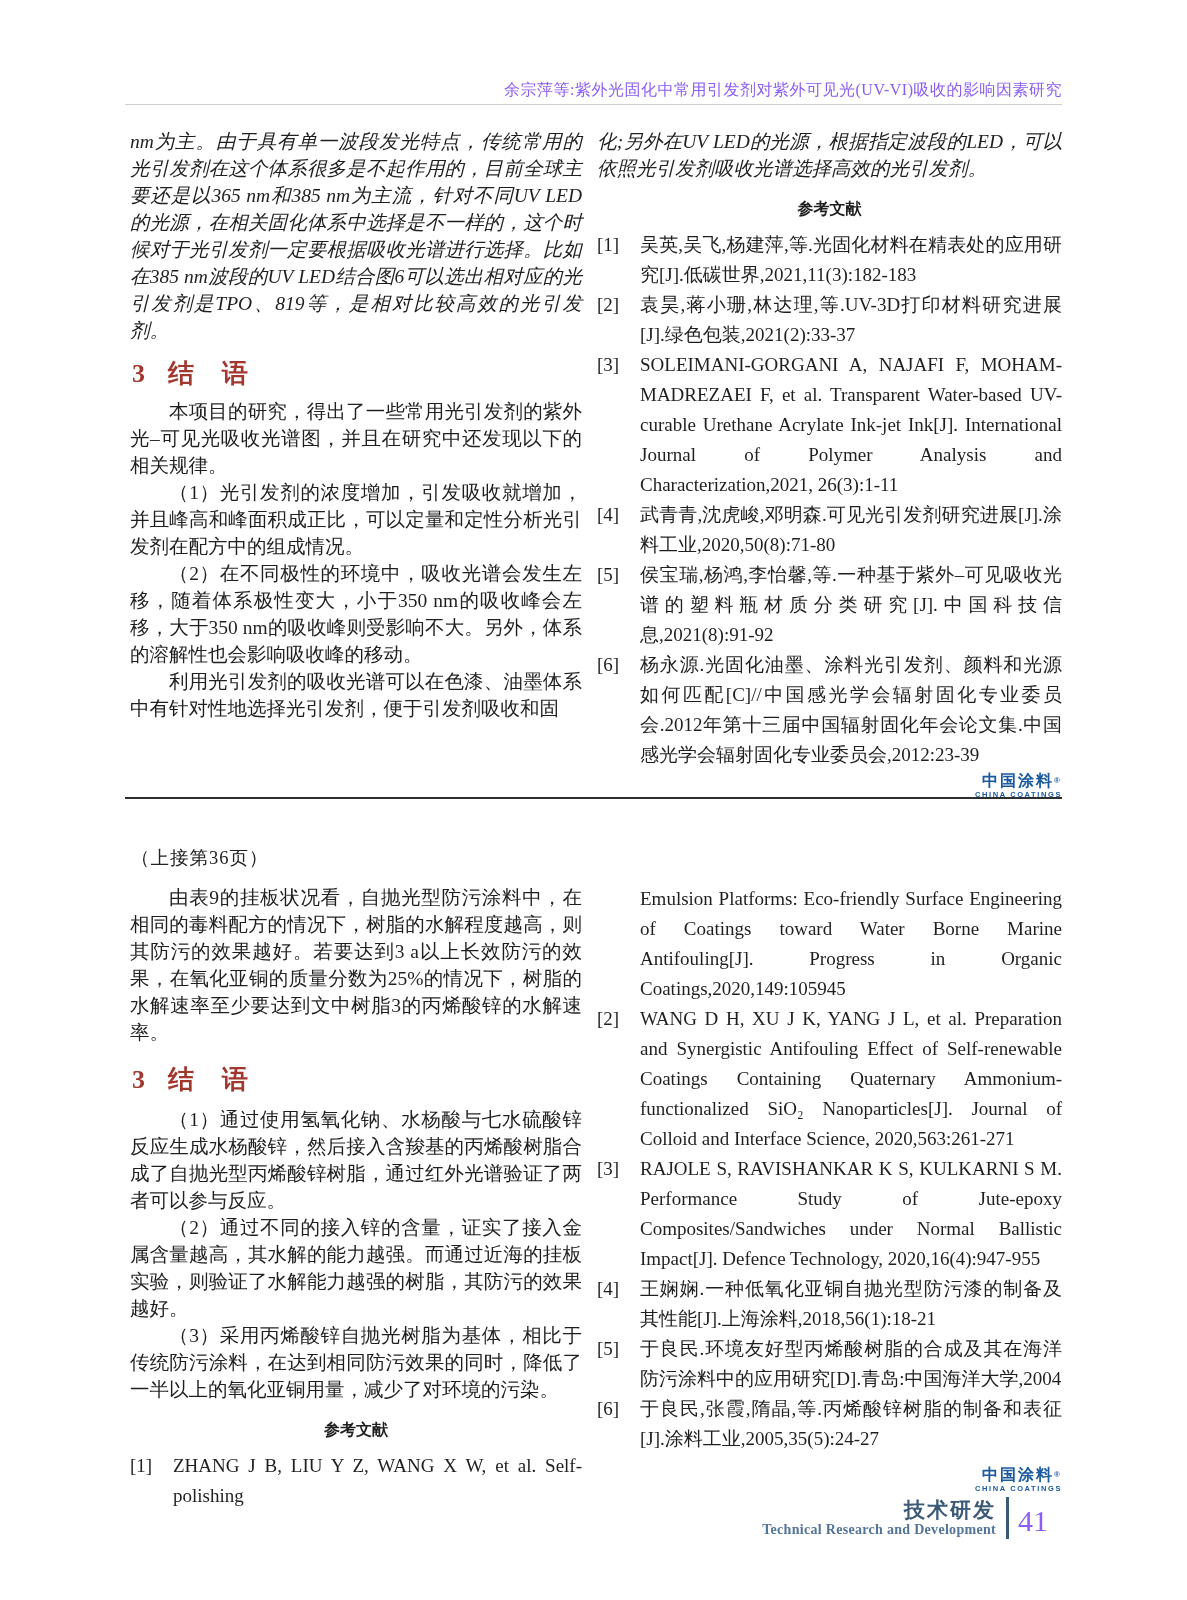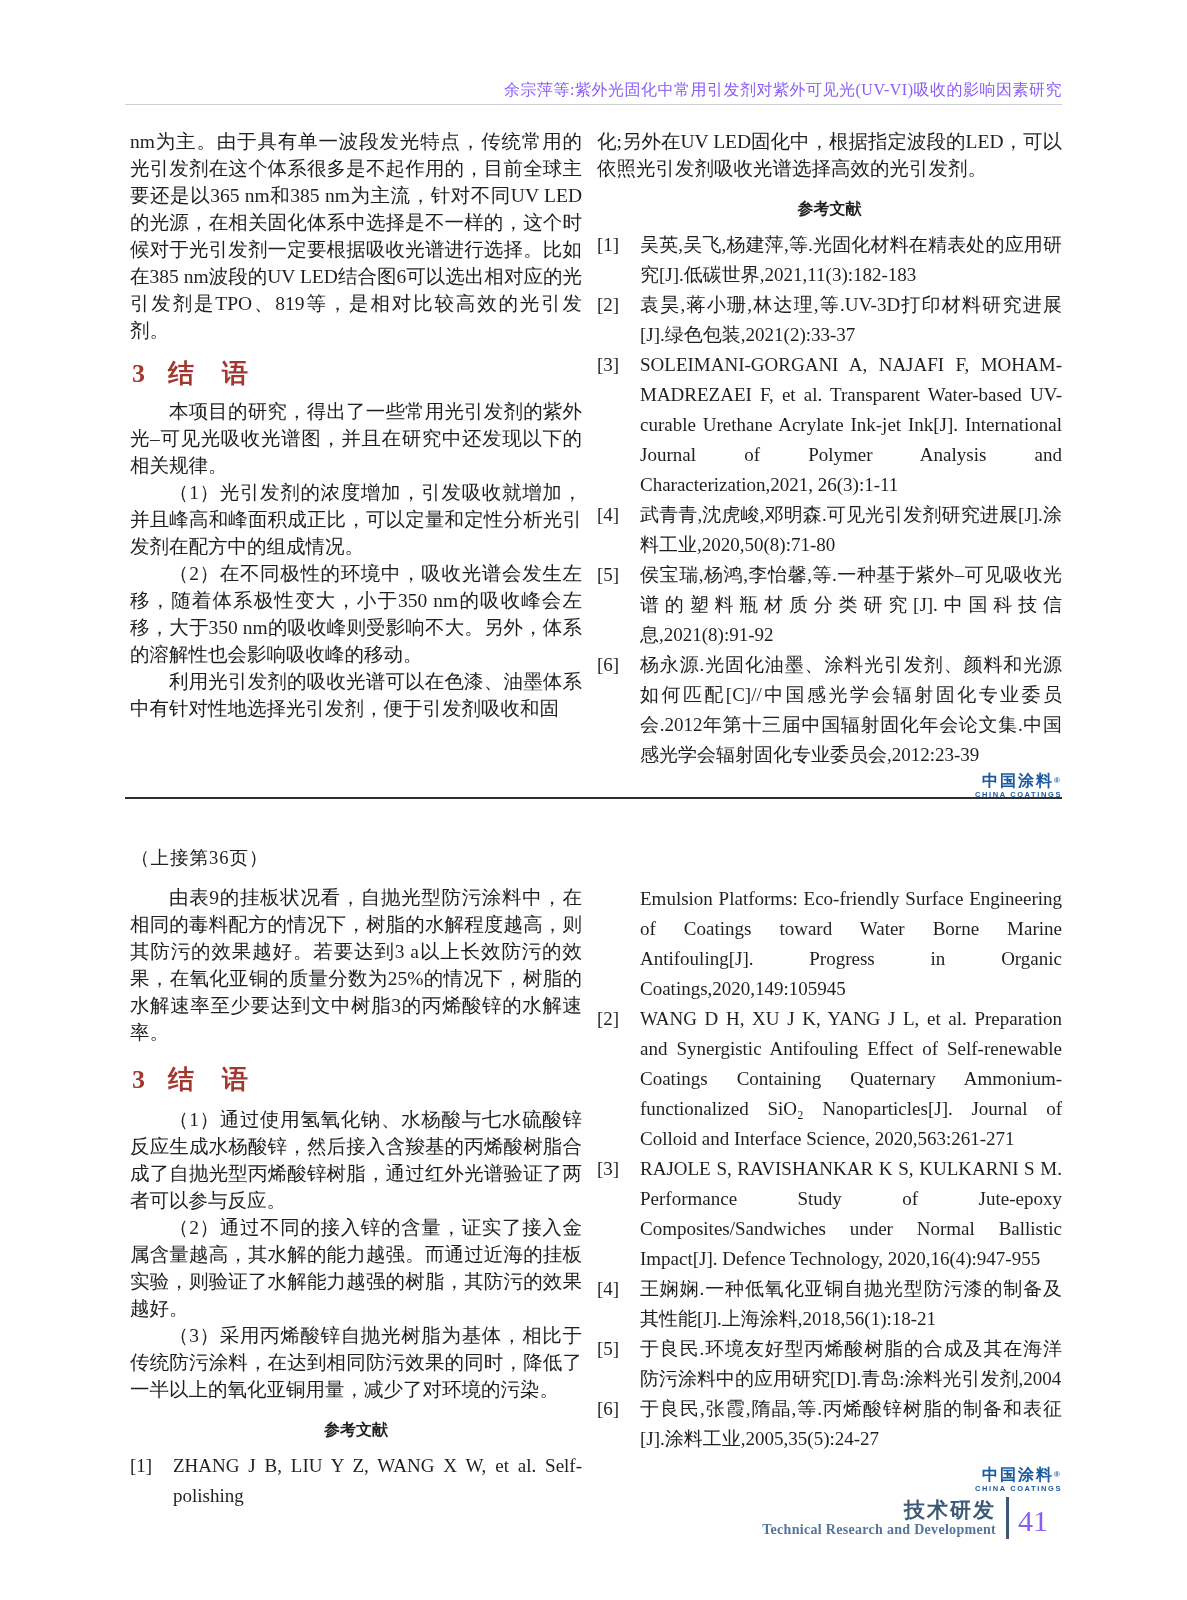--- a/index.html
+++ b/index.html
@@ -14,21 +14,21 @@
   }
   .head-rule { position:absolute; top:104px; left:125px; width:937px; border-top:1px solid #ccd1d6; }
 
   .col { position:absolute; }
   .a1-left  { top:128px; left:130px; width:452px; }
   .a1-right { top:128px; left:597px; width:465px; }
   .a2-left  { top:884px; left:130px; width:452px; }
   .a2-right { top:884px; left:597px; width:465px; }
 
   .para { font-size:19.5px; line-height:27px; text-align:justify; text-indent:2em; }
-  .para.noindent { text-indent:0; }
+  .para.noindent { text-indent:0;font-style:italic; }
   .concl { line-height:29.5px; }
 
   .section-head {
     display:flex; align-items:baseline; gap:22px;
     color:#a1372e; font-weight:bold; font-size:26px; line-height:36px;
     margin:12px 0 6px 2px; letter-spacing:1px;
   }
   .a2-left .section-head { margin-top:16px; margin-bottom:8px; }
 
   .refs-title { text-align:center; font-weight:bold; font-size:16px; line-height:26px; margin:14px 0 8px 0; }
@@ -70,21 +70,21 @@
     </div>
     <div class="concl">
       <div class="para">本项目的研究，得出了一些常用光引发剂的紫外光–可见光吸收光谱图，并且在研究中还发现以下的相关规律。</div>
       <div class="para">（1）光引发剂的浓度增加，引发吸收就增加，并且峰高和峰面积成正比，可以定量和定性分析光引发剂在配方中的组成情况。</div>
       <div class="para">（2）在不同极性的环境中，吸收光谱会发生左移，随着体系极性变大，小于350 nm的吸收峰会左移，大于350 nm的吸收峰则受影响不大。另外，体系的溶解性也会影响吸收峰的移动。</div>
       <div class="para">利用光引发剂的吸收光谱可以在色漆、油墨体系中有针对性地选择光引发剂，便于引发剂吸收和固</div>
     </div>
   </div>
 
   <div class="col a1-right">
-    <div class="para noindent">化;另外在UV LED固化中，根据指定波段的LED，可以依照光引发剂吸收光谱选择高效的光引发剂。</div>
+    <div class="para noindent">化;另外在UV LED的光源，根据指定波段的LED，可以依照光引发剂吸收光谱选择高效的光引发剂。</div>
     <div class="refs-title">参考文献</div>
     <div class="ref">
       <span class="no">[1]</span>
       <span class="txt">吴英,吴飞,杨建萍,等.光固化材料在精表处的应用研究[J].低碳世界,2021,11(3):182-183</span>
     </div>
     <div class="ref">
       <span class="no">[2]</span>
       <span class="txt">袁昊,蒋小珊,林达理,等.UV-3D打印材料研究进展[J].绿色包装,2021(2):33-37</span>
     </div>
     <div class="ref">
@@ -142,21 +142,21 @@
     <div class="ref">
       <span class="no">[3]</span>
       <span class="txt">RAJOLE S, RAVISHANKAR K S, KULKARNI S M. Performance Study of Jute-epoxy Composites/Sandwiches under Normal Ballistic Impact[J]. Defence Technology, 2020,16(4):947-955</span>
     </div>
     <div class="ref">
       <span class="no">[4]</span>
       <span class="txt">王娴娴.一种低氧化亚铜自抛光型防污漆的制备及其性能[J].上海涂料,2018,56(1):18-21</span>
     </div>
     <div class="ref">
       <span class="no">[5]</span>
-      <span class="txt">于良民.环境友好型丙烯酸树脂的合成及其在海洋防污涂料中的应用研究[D].青岛:涂料光引发剂,2004</span>
+      <span class="txt">于良民.环境友好型丙烯酸树脂的合成及其在海洋防污涂料中的应用研究[D].青岛:中国海洋大学,2004</span>
     </div>
     <div class="ref">
       <span class="no">[6]</span>
       <span class="txt">于良民,张霞,隋晶,等.丙烯酸锌树脂的制备和表征[J].涂料工业,2005,35(5):24-27</span>
     </div>
     <div class="logo">
       <div class="logo-zh"><span>中国涂料</span><span class="logo-mark">®</span></div>
       <div class="logo-en">CHINA COATINGS</div>
     </div>
   </div>

